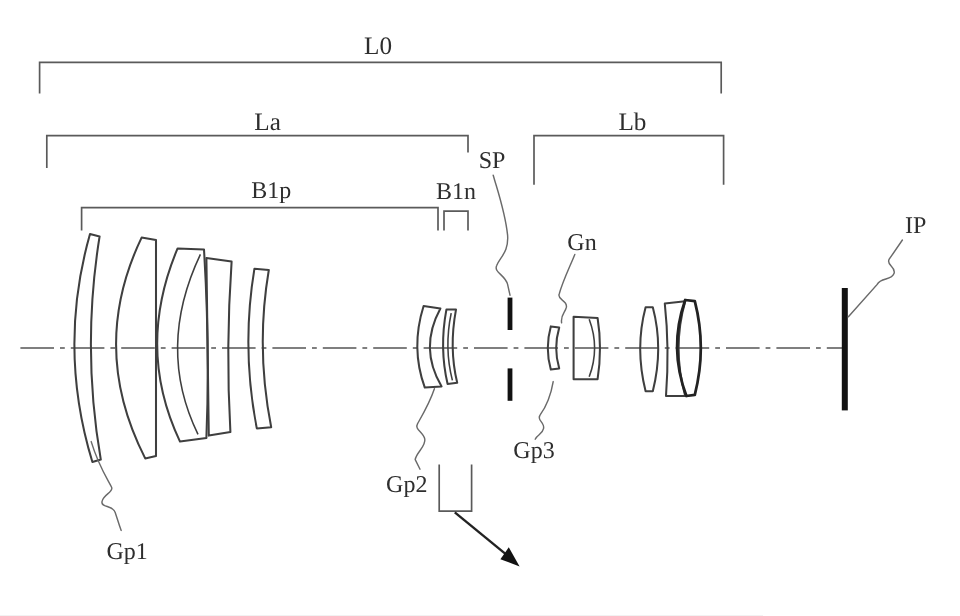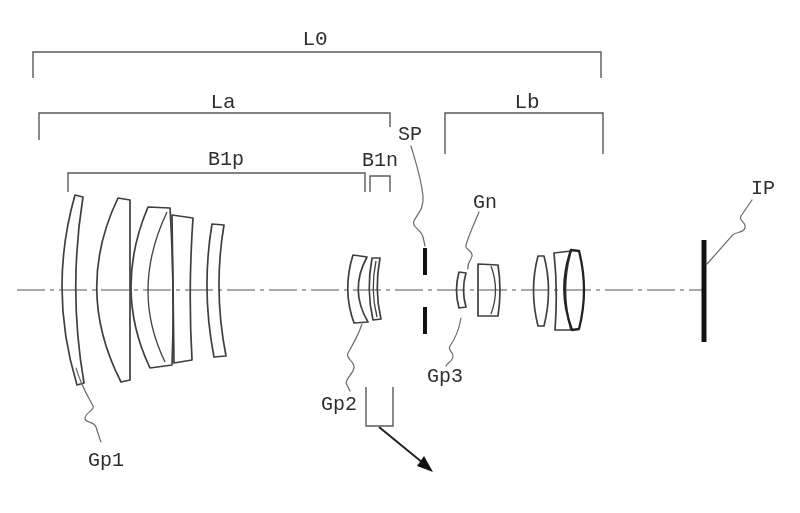--- a/index.html
+++ b/index.html
@@ -6,21 +6,21 @@
     --bg:#ffffff;
     --line:#3f3f3f;
     --thin:#5a5a5a;
     --solid:#121212;
     --text:#2e2e2e;
   }
   html,body{margin:0;padding:0;background:#e9e9e9;}
   .stage{
     position:relative;width:800px;height:513px;background:var(--bg);
     margin:0 auto;overflow:hidden;
-    font-family:Liberation Mono, monospace;
+    font-family:Liberation Serif, serif;
   }
   svg{position:absolute;left:0;top:0;}
   .bracket{stroke:var(--thin);stroke-width:1.4;fill:none;}
   .lens{stroke:var(--line);stroke-width:1.7;fill:none;stroke-linejoin:round;}
   .lens-inner{stroke:var(--line);stroke-width:1.3;fill:none;}
   .lens-heavy{stroke:#222;stroke-width:2.3;fill:none;stroke-linejoin:round;}
   .leader{stroke:#6a6a6a;stroke-width:1.2;fill:none;stroke-linecap:round;}
   .axis{stroke:#555;stroke-width:1.2;}
   .solidbar{fill:var(--solid);}
   .lbl{fill:var(--text);font-size:21px;text-anchor:middle;}

